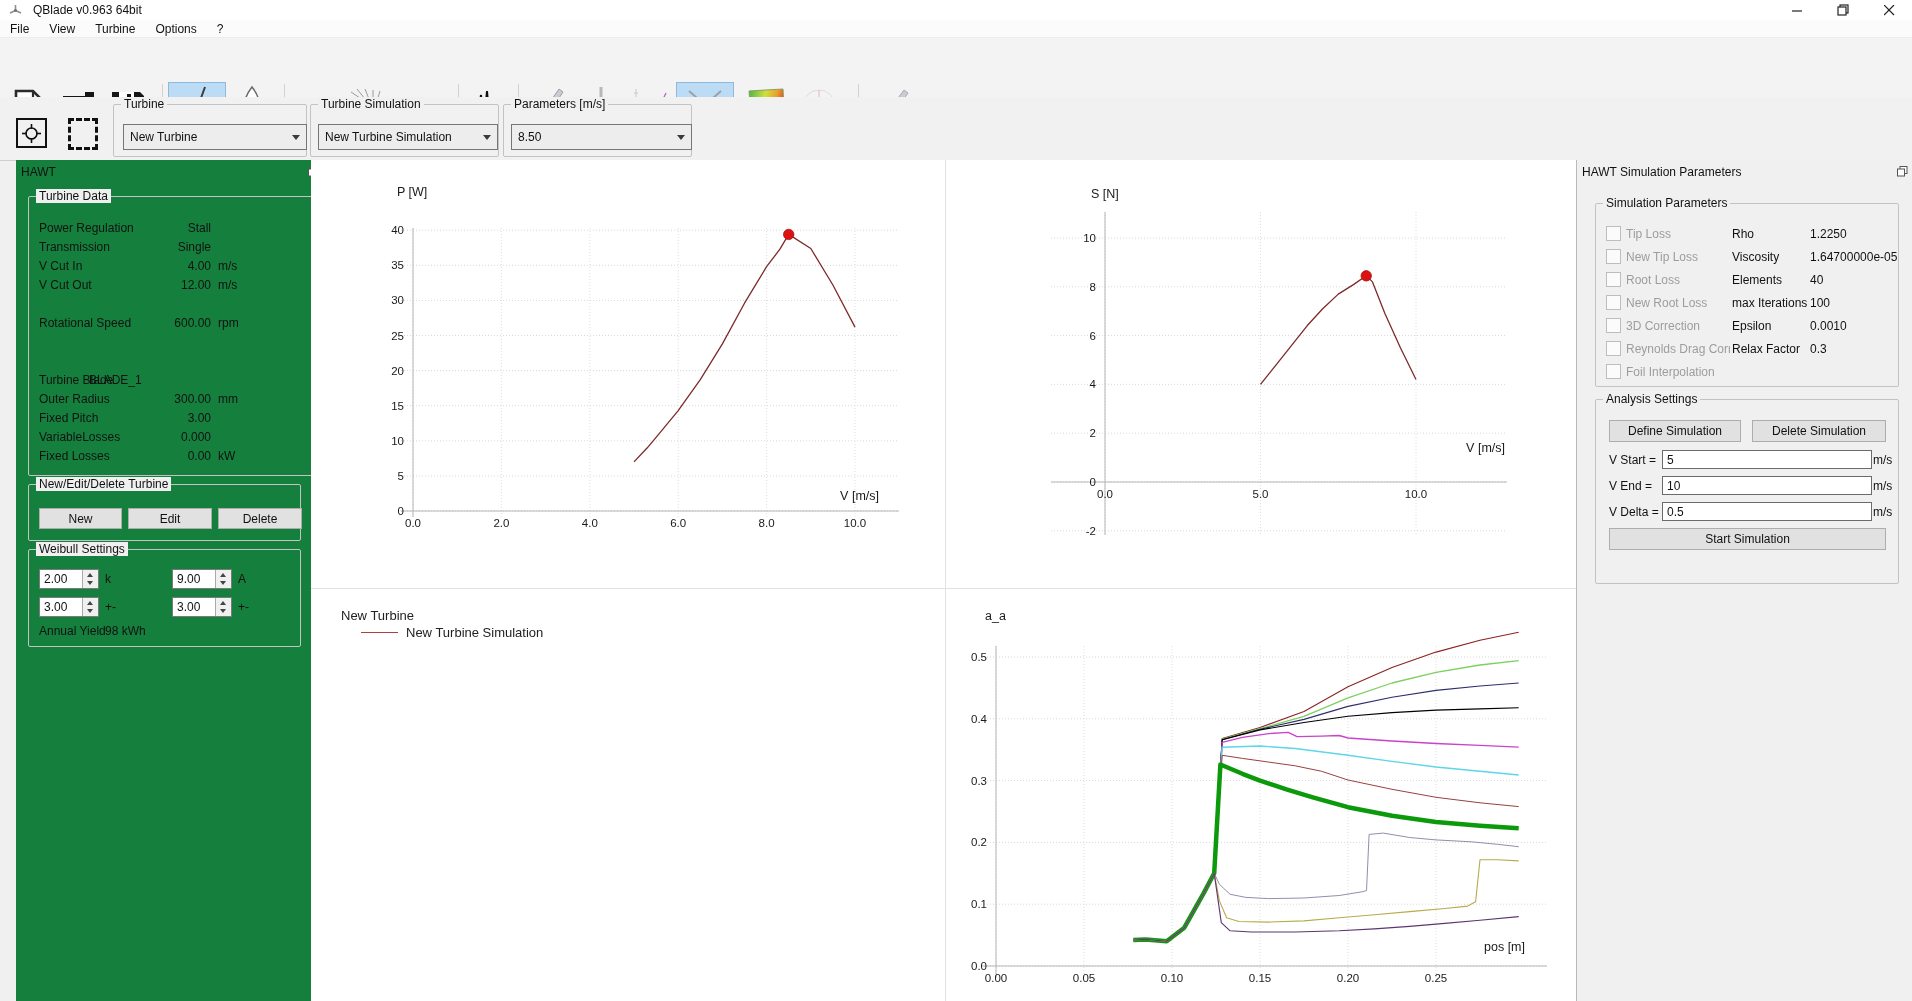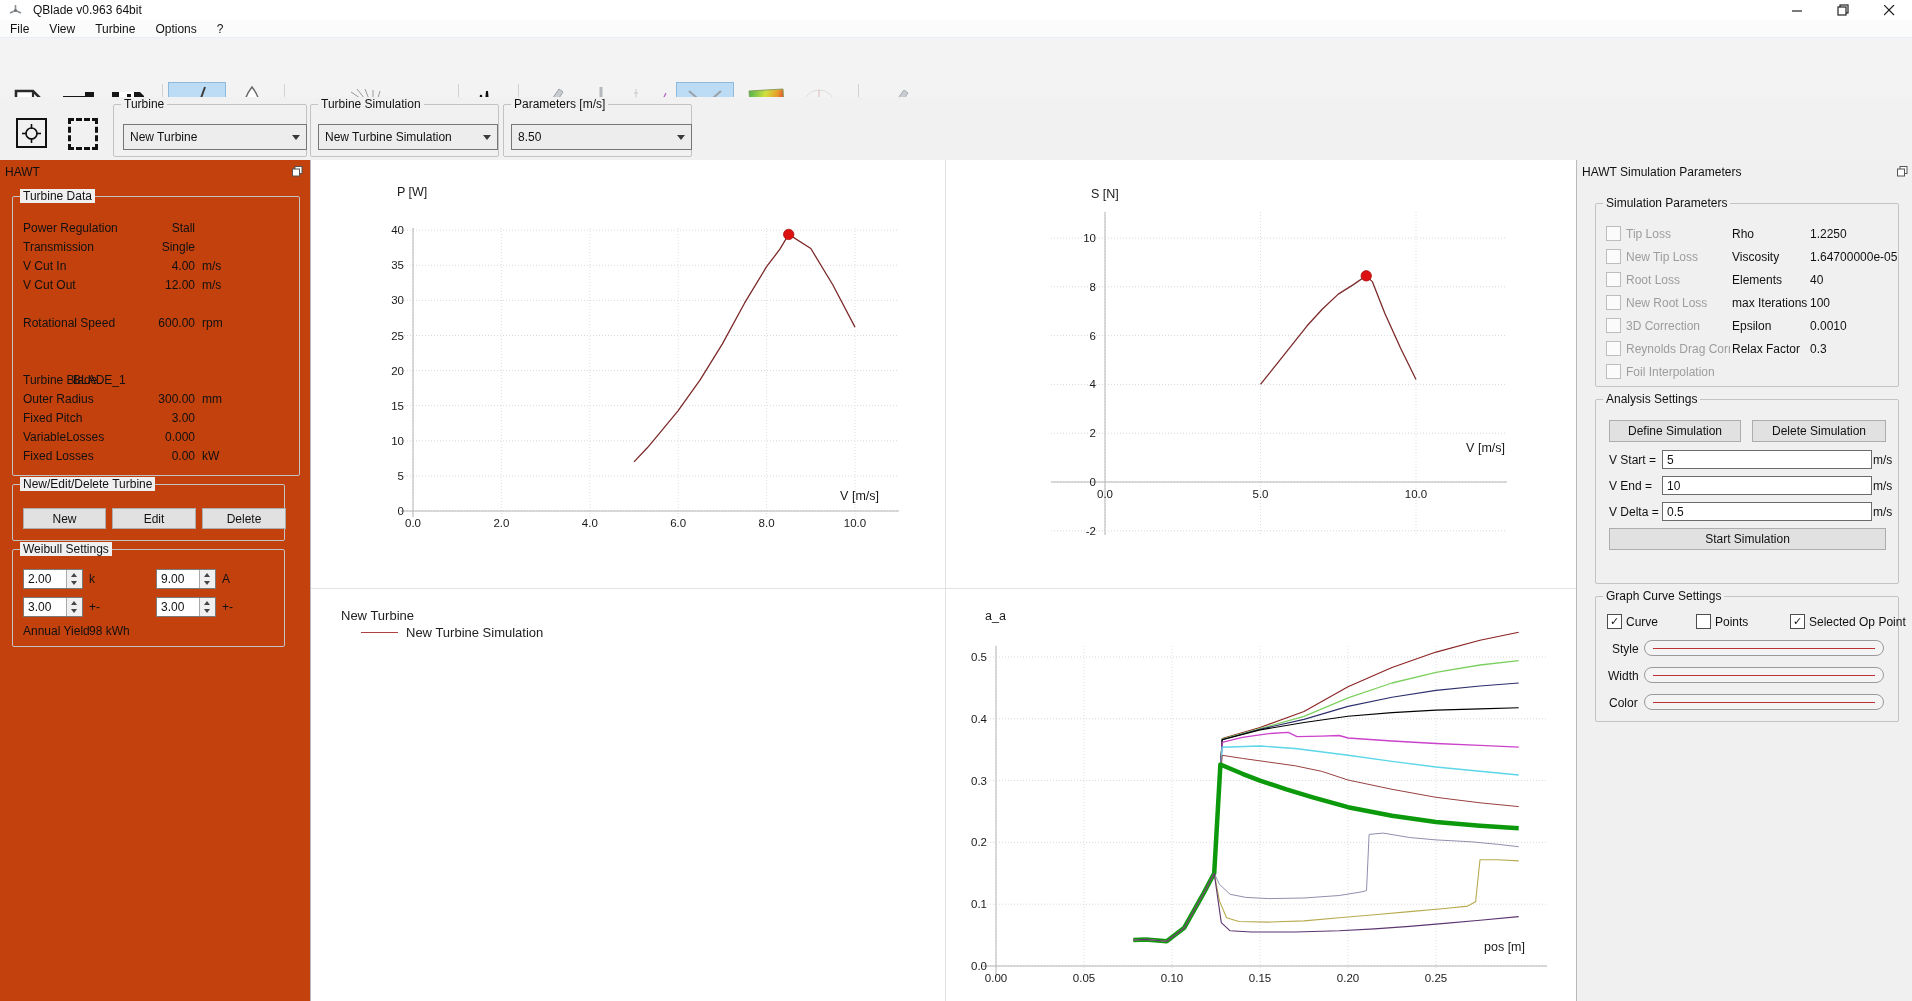--- a/index.html
+++ b/index.html
@@ -20,21 +20,21 @@
   .tsep{position:absolute;top:46px;width:1px;height:48px;background:#d2d2d2;}
   .txtico{font-weight:bold;color:#0d0d0d;}
   
   #row2{left:0;top:97px;width:1912px;height:63px;background:#f1f1f1;border-bottom:1px solid #cfcfcf;}
   .gbox{position:absolute;border:1px solid #c3c3c3;border-radius:2px;}
   .glabel{position:absolute;top:-8px;left:7px;background:#f0f0f0;padding:0 3px;white-space:nowrap;}
   .combo{position:absolute;background:#ededed;border:1px solid #767676;display:flex;align-items:center;padding-left:6px;}
   .combo .arrow{position:absolute;right:6px;top:50%;margin-top:-2px;width:0;height:0;
     border-left:4px solid transparent;border-right:4px solid transparent;border-top:5px solid #3a3a3a;}
   
-  #left-panel{left:0;top:160px;width:310px;height:841px;background:#c2410c;border-right:1px solid #b9b9b9;}
+  #left-panel{left:16px;top:160px;width:310px;height:841px;background:#15803d;border-right:1px solid #b9b9b9;}
   #right-panel{left:1576px;top:160px;width:336px;height:841px;background:#f0f0f0;border-left:1px solid #b9b9b9;}
   .panel-title{position:absolute;left:5px;top:5px;font-size:12px;}
   .btn{position:absolute;background:#e1e1e1;border:1px solid #adadad;display:flex;align-items:center;justify-content:center;font-size:12px;}
   .field{position:absolute;background:#fff;border:1px solid #6b6b6b;display:flex;align-items:center;padding-left:4px;font-size:12px;}
   .spin{position:absolute;background:#fff;border:1px solid #7a7a7a;font-size:12px;}
   .spin .v{position:absolute;left:4px;top:2px;}
   .spin .ud{position:absolute;right:0;top:0;bottom:0;width:15px;border-left:1px solid #aaa;background:#f0f0f0;}
   .spin .ud:before{content:"";position:absolute;left:4px;top:3px;border-left:3.5px solid transparent;border-right:3.5px solid transparent;border-bottom:4px solid #444;}
   .spin .ud:after{content:"";position:absolute;left:4px;bottom:3px;border-left:3.5px solid transparent;border-right:3.5px solid transparent;border-top:4px solid #444;}
   .cb{position:absolute;width:13px;height:13px;background:#fff;border:1px solid #4d4d4d;font-size:11px;line-height:12px;text-align:center;}
@@ -567,28 +567,13 @@
     <span class="rowlbl" style="left:277px;top:53px">m/s</span>
     <span class="rowlbl" style="left:13px;top:79px">V End =</span>
     <div class="field" style="left:66px;top:76px;width:204px;height:17px">10</div>
     <span class="rowlbl" style="left:277px;top:79px">m/s</span>
     <span class="rowlbl" style="left:13px;top:105px">V Delta =</span>
     <div class="field" style="left:66px;top:102px;width:204px;height:17px">0.5</div>
     <span class="rowlbl" style="left:277px;top:105px">m/s</span>
     <div class="btn" style="left:13px;top:128px;width:275px;height:20px">Start Simulation</div>
   </div>
 
-  <div class="gbox" style="left:18px;top:436px;width:302px;height:124px">
-    <span class="glabel">Graph Curve Settings</span>
-    <span class="cb on" style="left:11px;top:17px"></span>
-    <span class="rowlbl" style="left:30px;top:18px">Curve</span>
-    <span class="cb" style="left:100px;top:17px"></span>
-    <span class="rowlbl" style="left:119px;top:18px">Points</span>
-    <span class="cb on" style="left:194px;top:17px"></span>
-    <span class="rowlbl" style="left:213px;top:18px">Selected Op Point</span>
-    <span class="rowlbl" style="left:16px;top:45px">Style</span>
-    <div class="curve-btn" style="left:48px;top:43px;width:238px;height:14px"></div>
-    <span class="rowlbl" style="left:12px;top:72px">Width</span>
-    <div class="curve-btn" style="left:48px;top:70px;width:238px;height:14px"></div>
-    <span class="rowlbl" style="left:13px;top:99px">Color</span>
-    <div class="curve-btn" style="left:48px;top:97px;width:238px;height:14px"></div>
-  </div>
 </div>
 
 </body></html>

